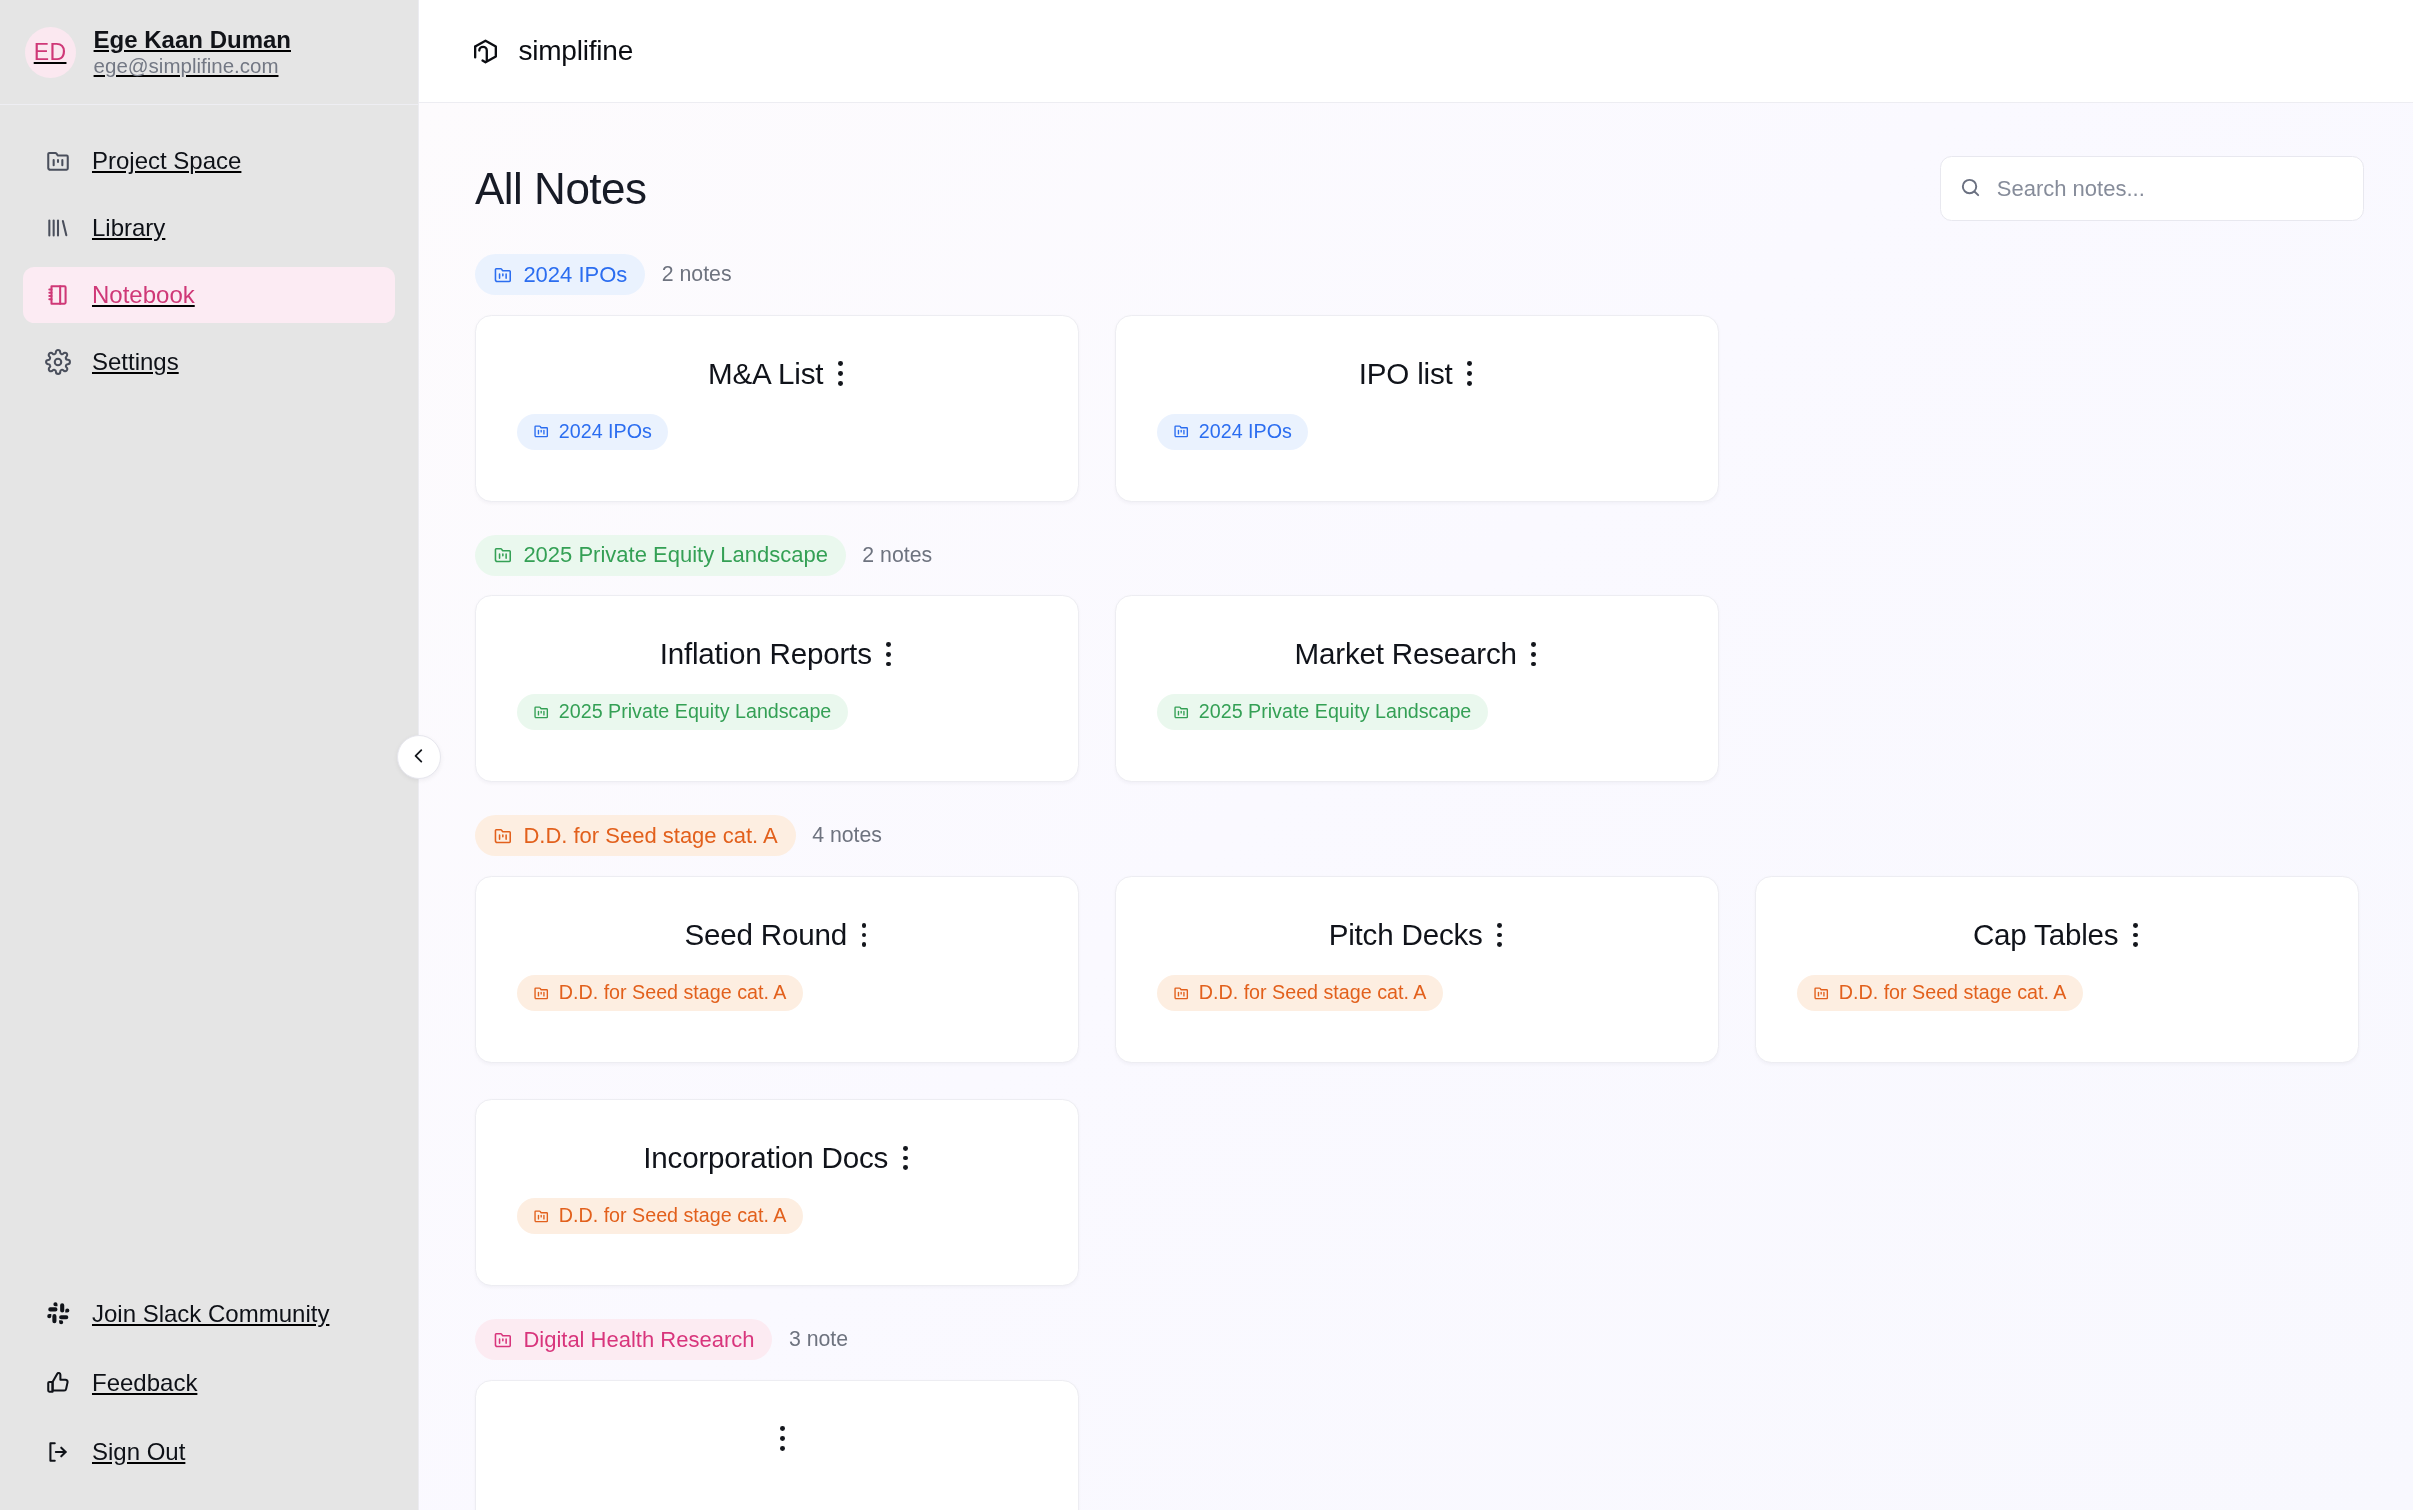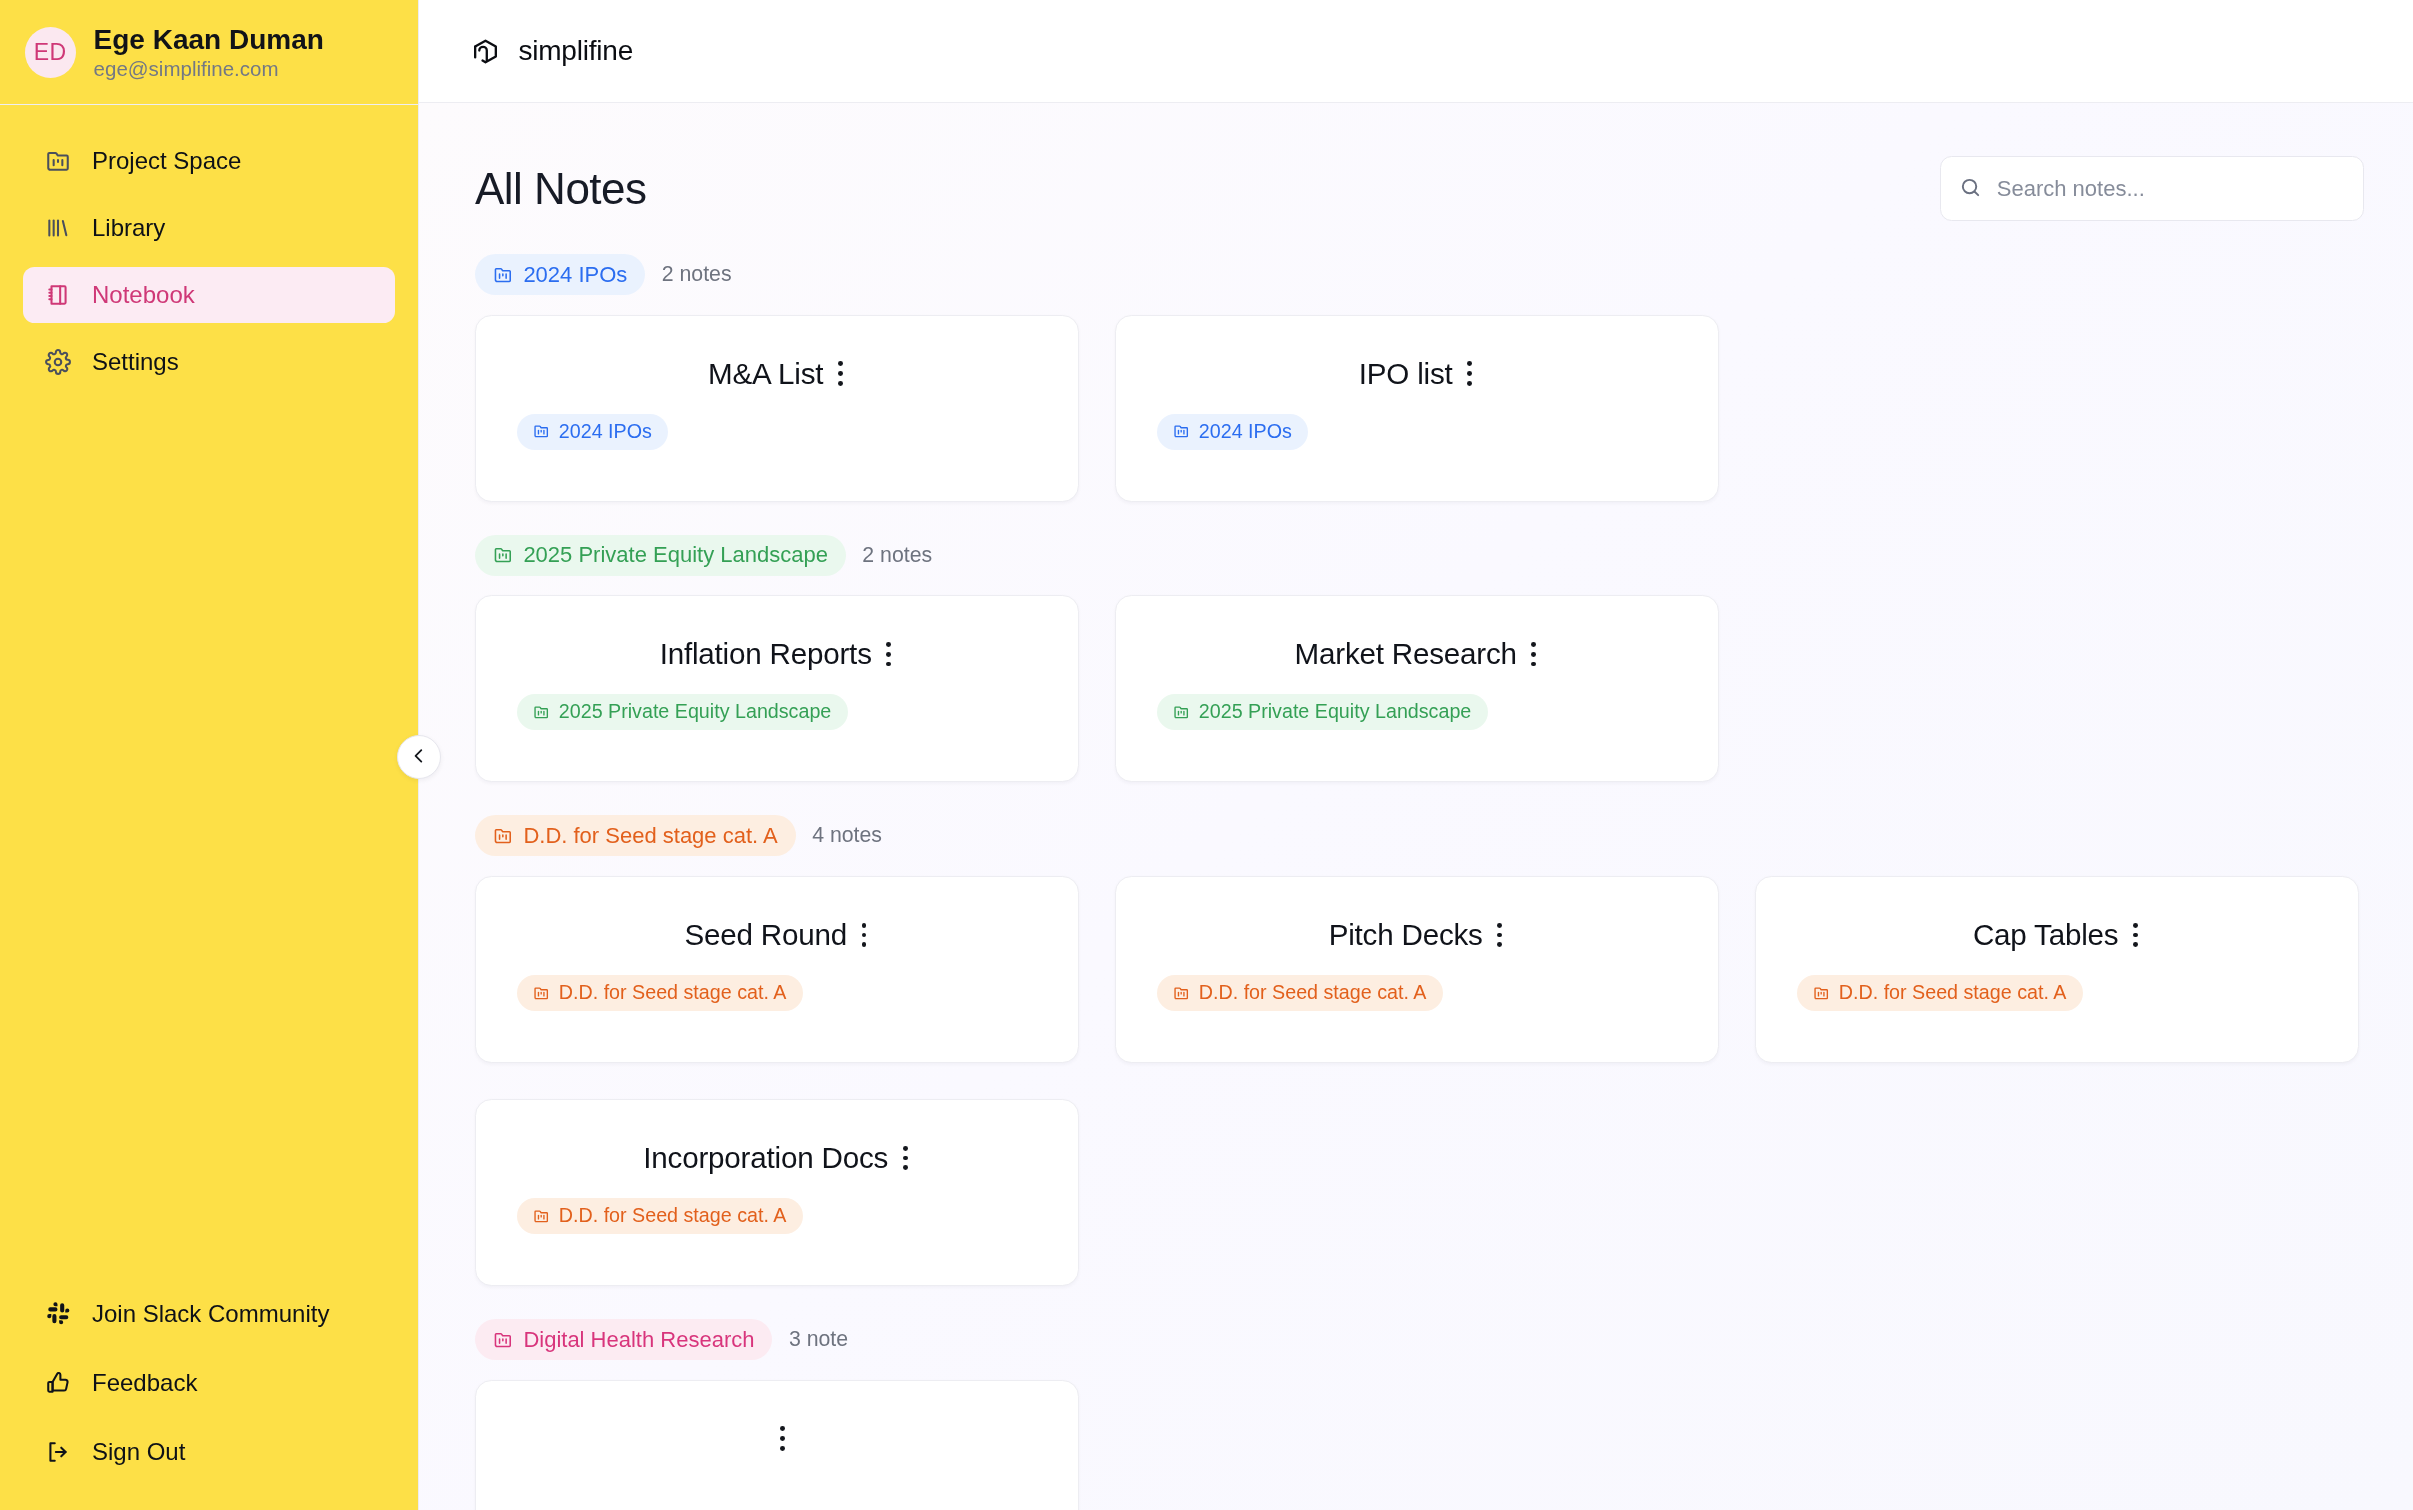--- a/index.html
+++ b/index.html
@@ -7,43 +7,44 @@
     width: 2413px; height: 1510px;
     font-family: "Liberation Sans", sans-serif;
     background: #ffffff;
     overflow: hidden;
   }
   .app { display: flex; width: 2413px; height: 1510px; position: relative; }
 
   
   .sidebar {
     width: 419px; height: 1510px;
-    background: #fde047;
+    background: #e5e5e5;
     border-right: 1.6px solid #ececf1;
     display: flex; flex-direction: column;
     flex: 0 0 419px;
     position: relative;
+    text-decoration: underline;
   }
   .user-block {
     height: 105px;
     display: flex; align-items: center;
     padding: 0 0 0 24.6px;
     gap: 18px;
     border-bottom: 1.6px solid #eeeef3;
   }
   .avatar {
     width: 51px; height: 51px; border-radius: 50%;
     background: #fbe8f0;
     color: #cf3877;
     display: flex; align-items: center; justify-content: center;
     font-size: 23px; letter-spacing: 0.4px;
     flex: 0 0 51px;
   }
   .user-text { display: flex; flex-direction: column; gap: 3.3px; }
-  .user-name { font-size: 28px; color: #111318; font-weight: 600; line-height: 1.05; }
+  .user-name { font-size: 24px; color: #111318; font-weight: 600; line-height: 1.05; }
   .user-mail { font-size: 20.5px; color: #737884; line-height: 1.05; }
 
   .nav { padding: 28px 23px 0 23px; display: flex; flex-direction: column; gap: 11px; }
   .nav-item {
     height: 56px; border-radius: 11.5px;
     display: flex; align-items: center; gap: 19.7px;
     padding: 0 21.3px;
     color: #0e1117; font-size: 24px;
   }
   .nav-item .ico { width: 28px; height: 28px; display: flex; align-items: center; justify-content: center; flex: 0 0 28px; }

